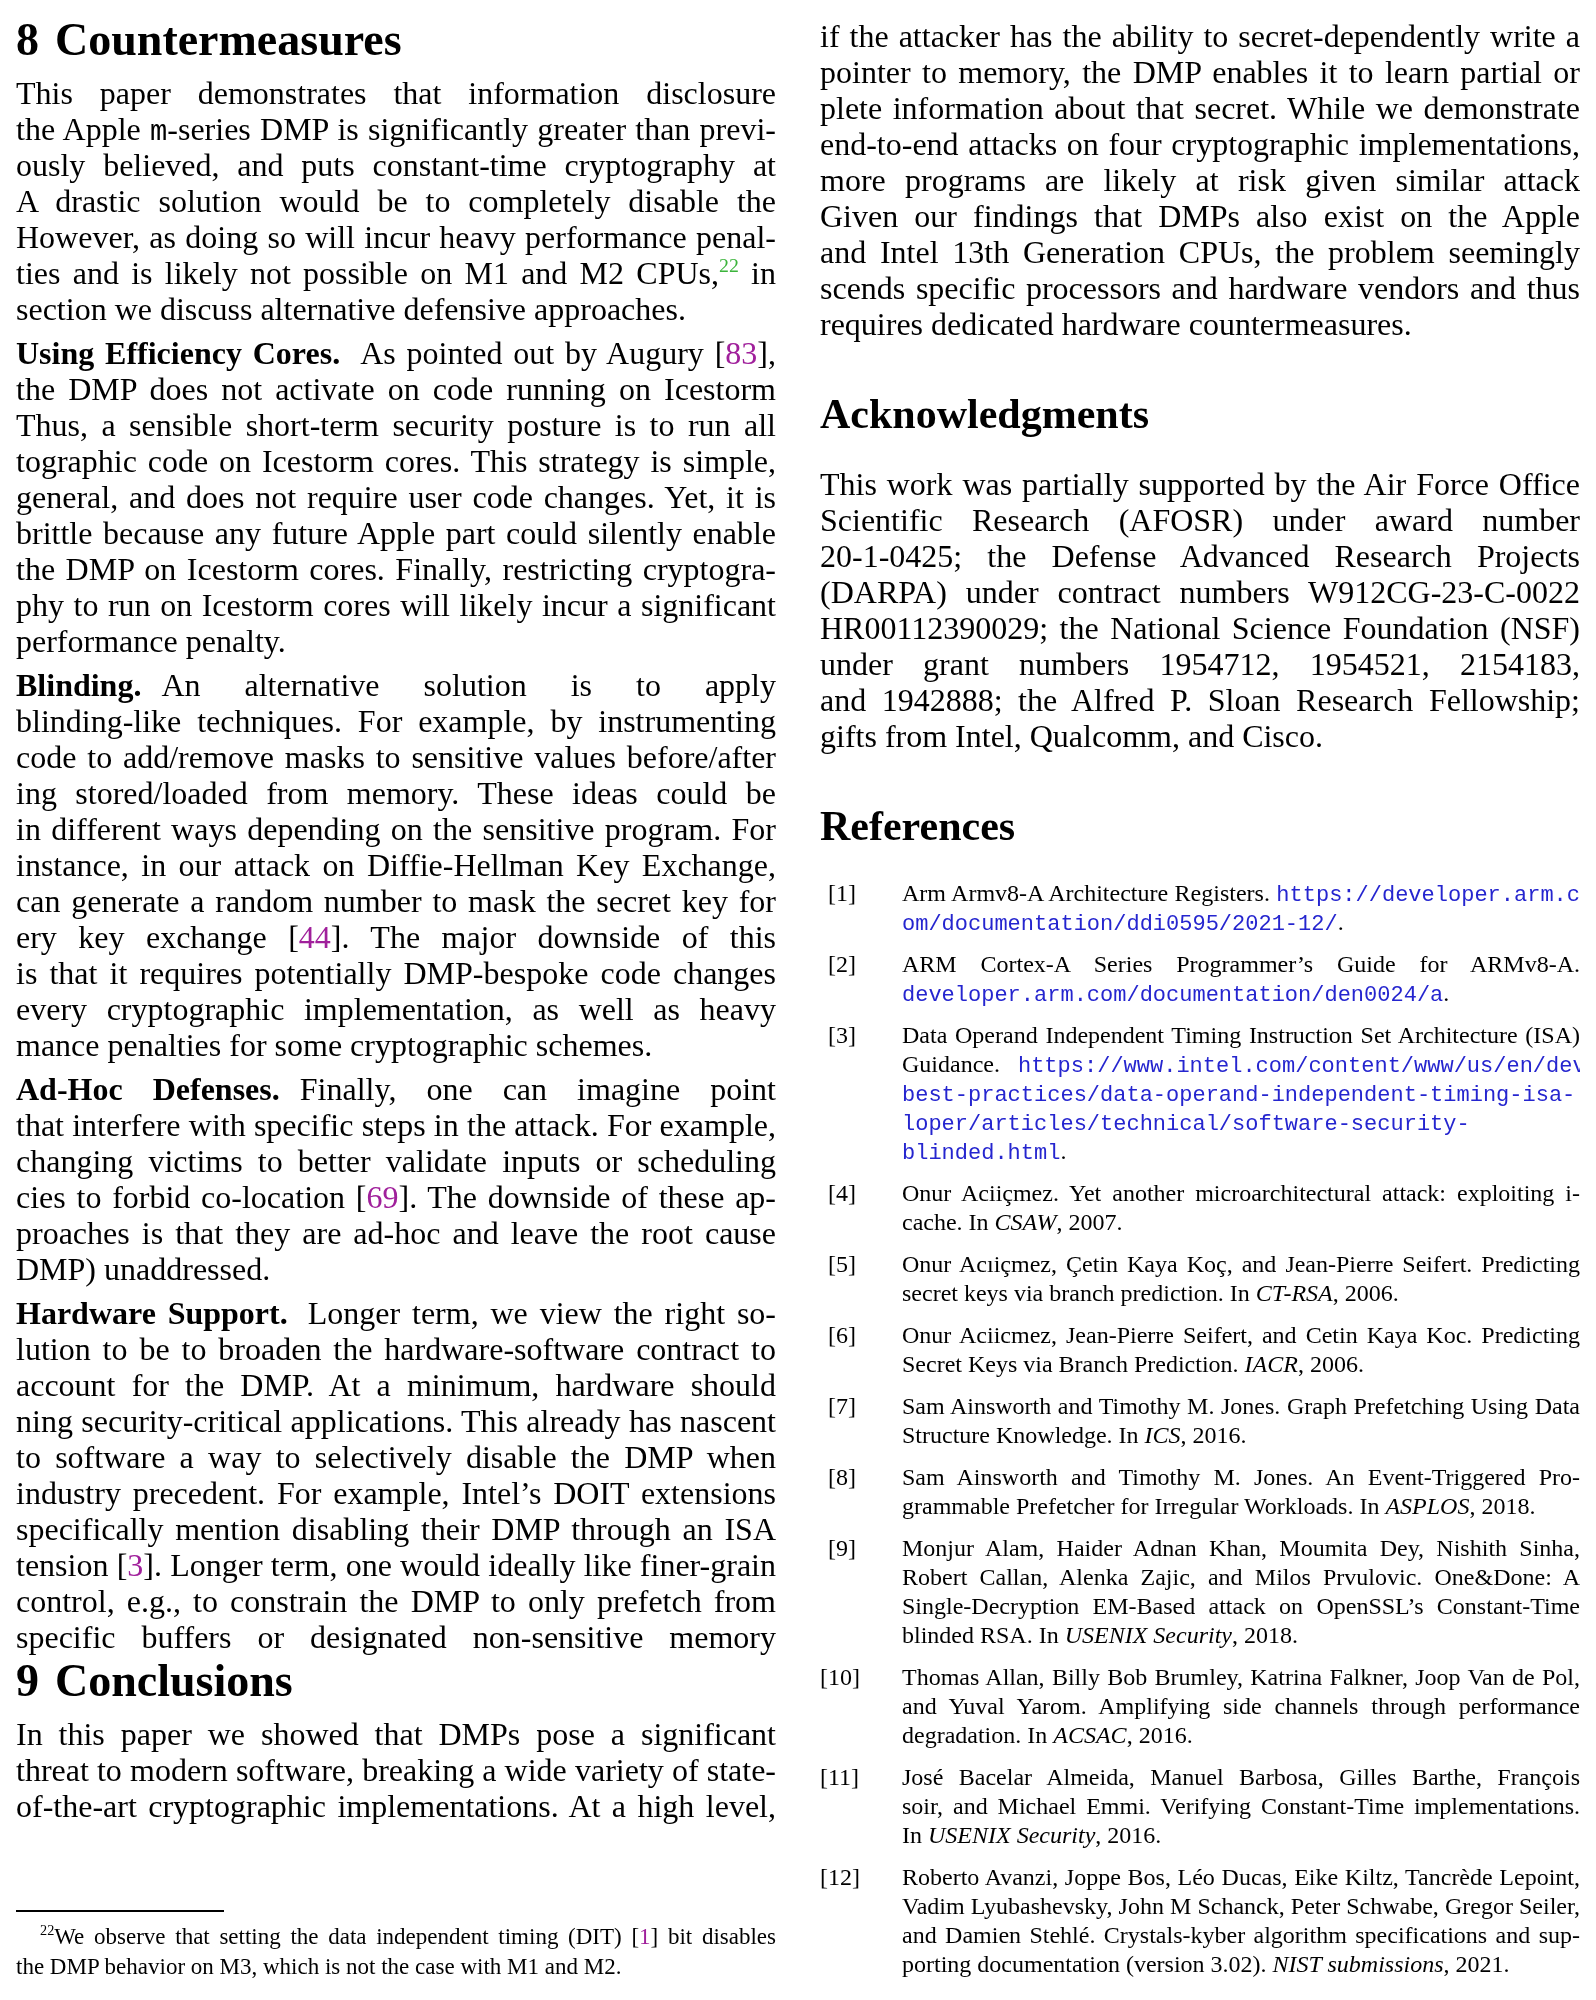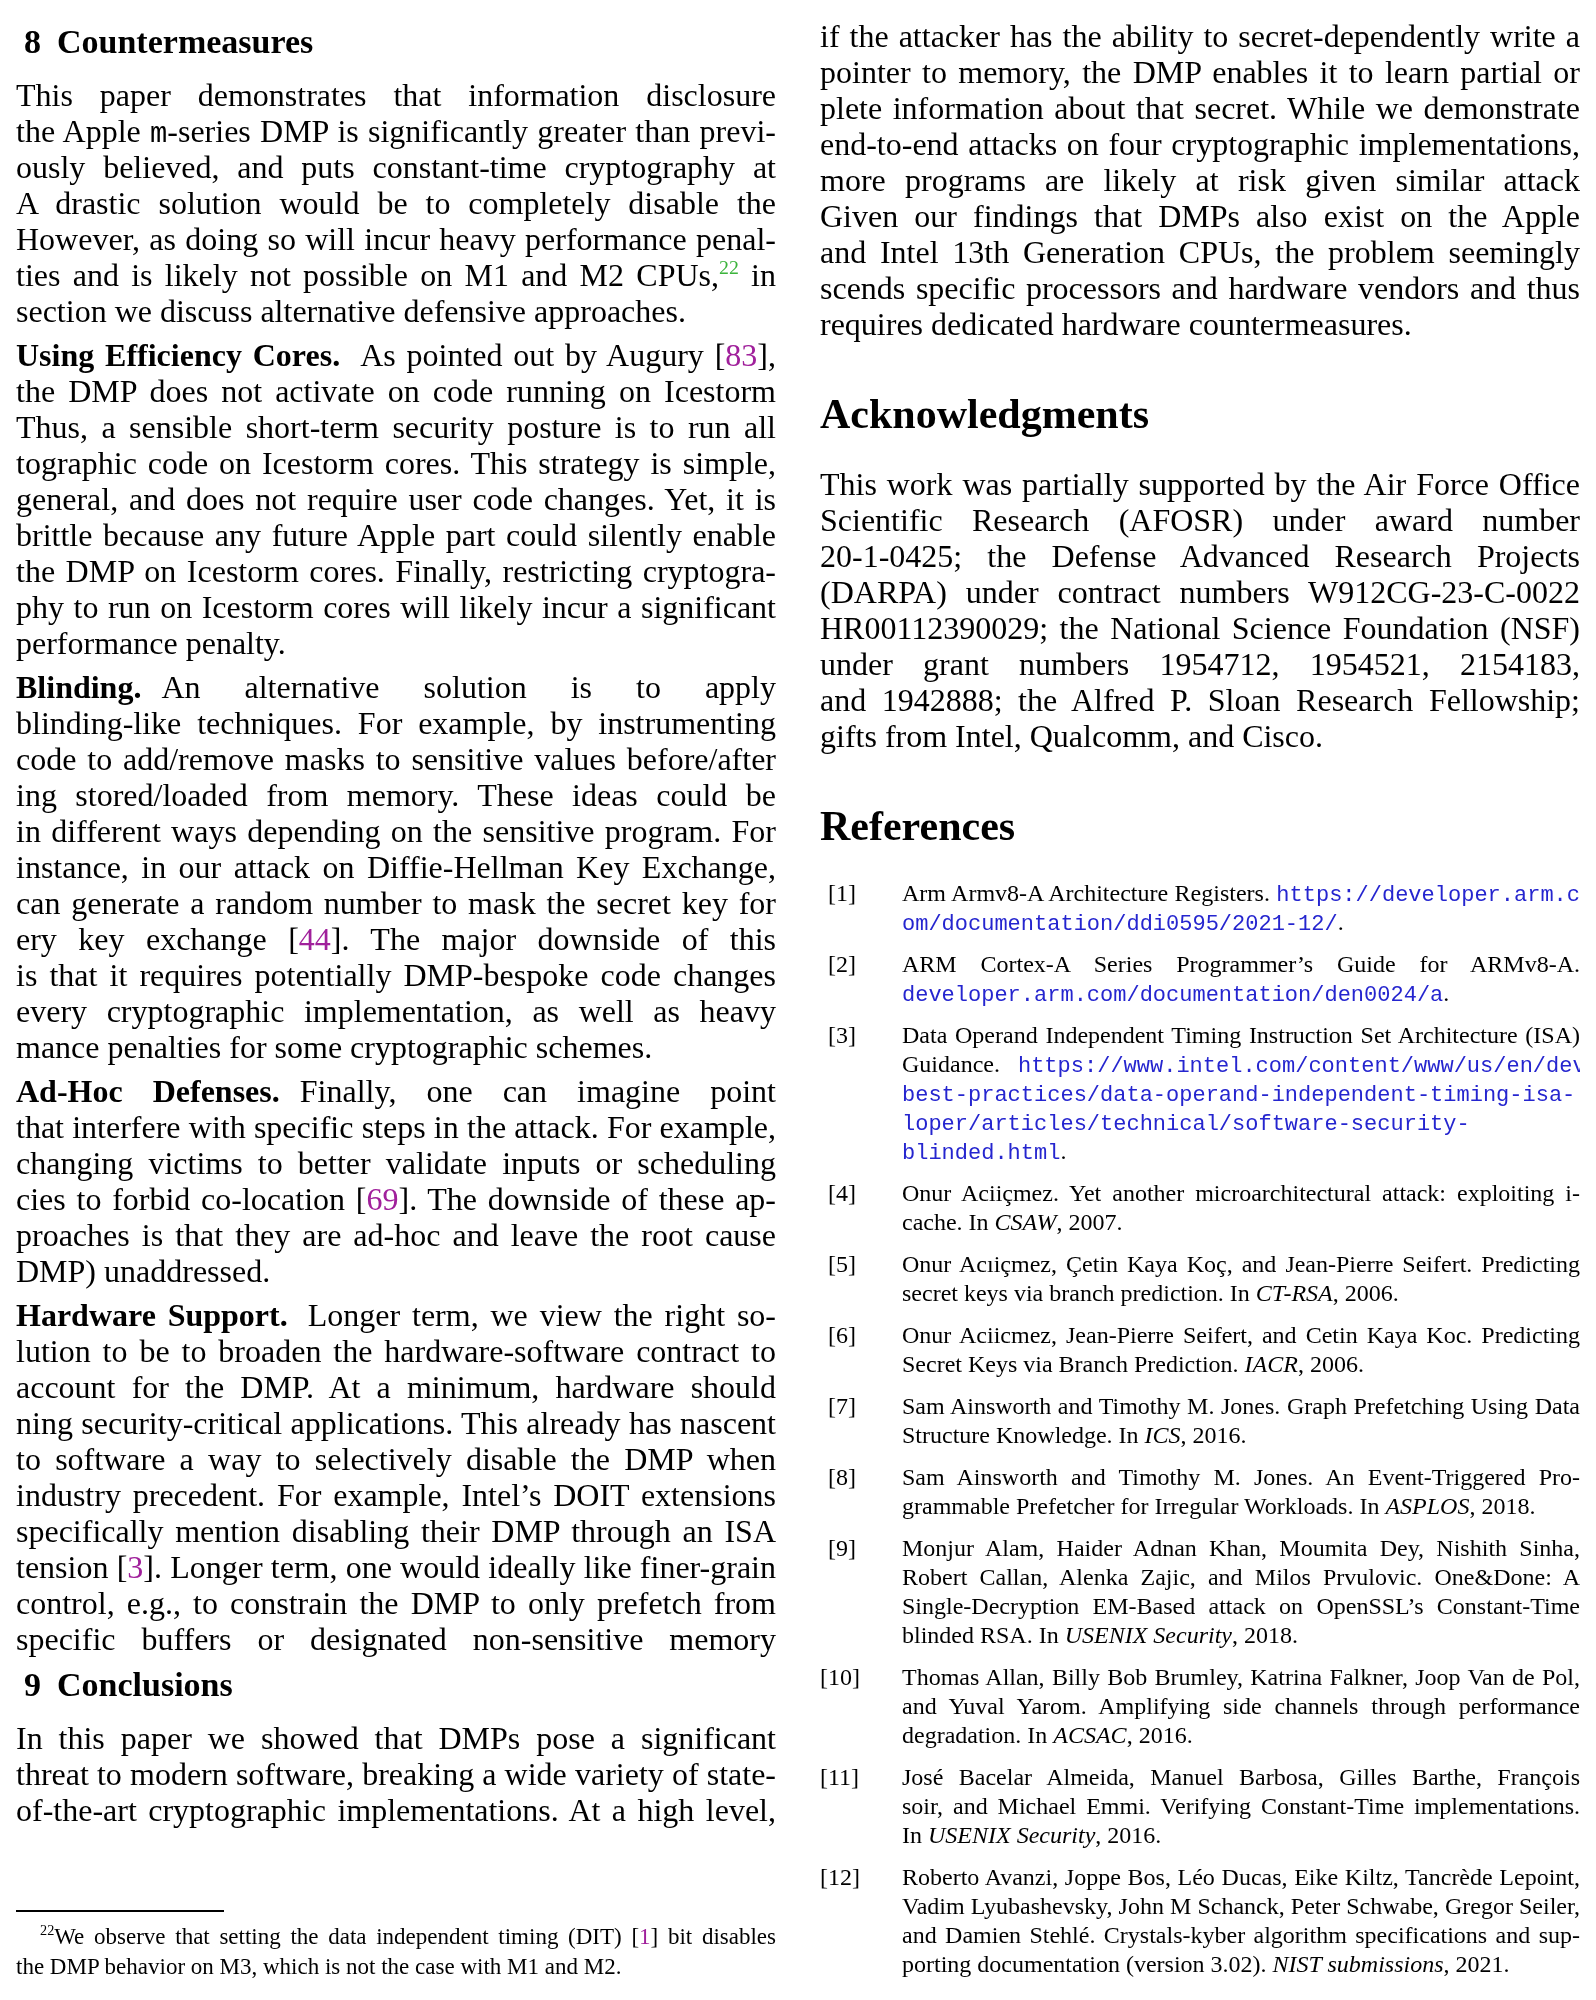--- a/index.html
+++ b/index.html
@@ -18,21 +18,21 @@
   .col{width:760px;flex:none;}
   .col-left{display:flex;flex-direction:column;height:1978px;}
   .col-right{padding-top:4px;}
 
   .body-text{font-size:32px;line-height:36px;}
   .para{margin-top:8px;}
   .jline{text-align:justify;text-align-last:justify;overflow:hidden;}
   .jline.last{text-align-last:left;}
   .body-text .jline{max-height:36px;}
 
-  h1.sec{font-size:34px;line-height:1.15;font-weight:700;margin:8px;}
+  h1.sec{font-size:46px;line-height:1.15;font-weight:700;margin:0;}
   .sec8{margin:0 0 28px 0;}
   .sec9{margin:46px 0 30px 0;}
   .secnum{margin-right:16px;}
   h1.subhead{font-size:42px;line-height:1.15;font-weight:700;margin:48px 0 28px 0;}
 
   .footnote{margin-top:auto;font-size:23px;line-height:30px;padding-bottom:10px;}
   .footnote .jline{max-height:30px;}
   .footnote .jline:first-child{text-indent:24px;}
   .fn-rule{width:208px;border:0;border-top:2px solid #000;margin:0 0 10px 0;}
 

